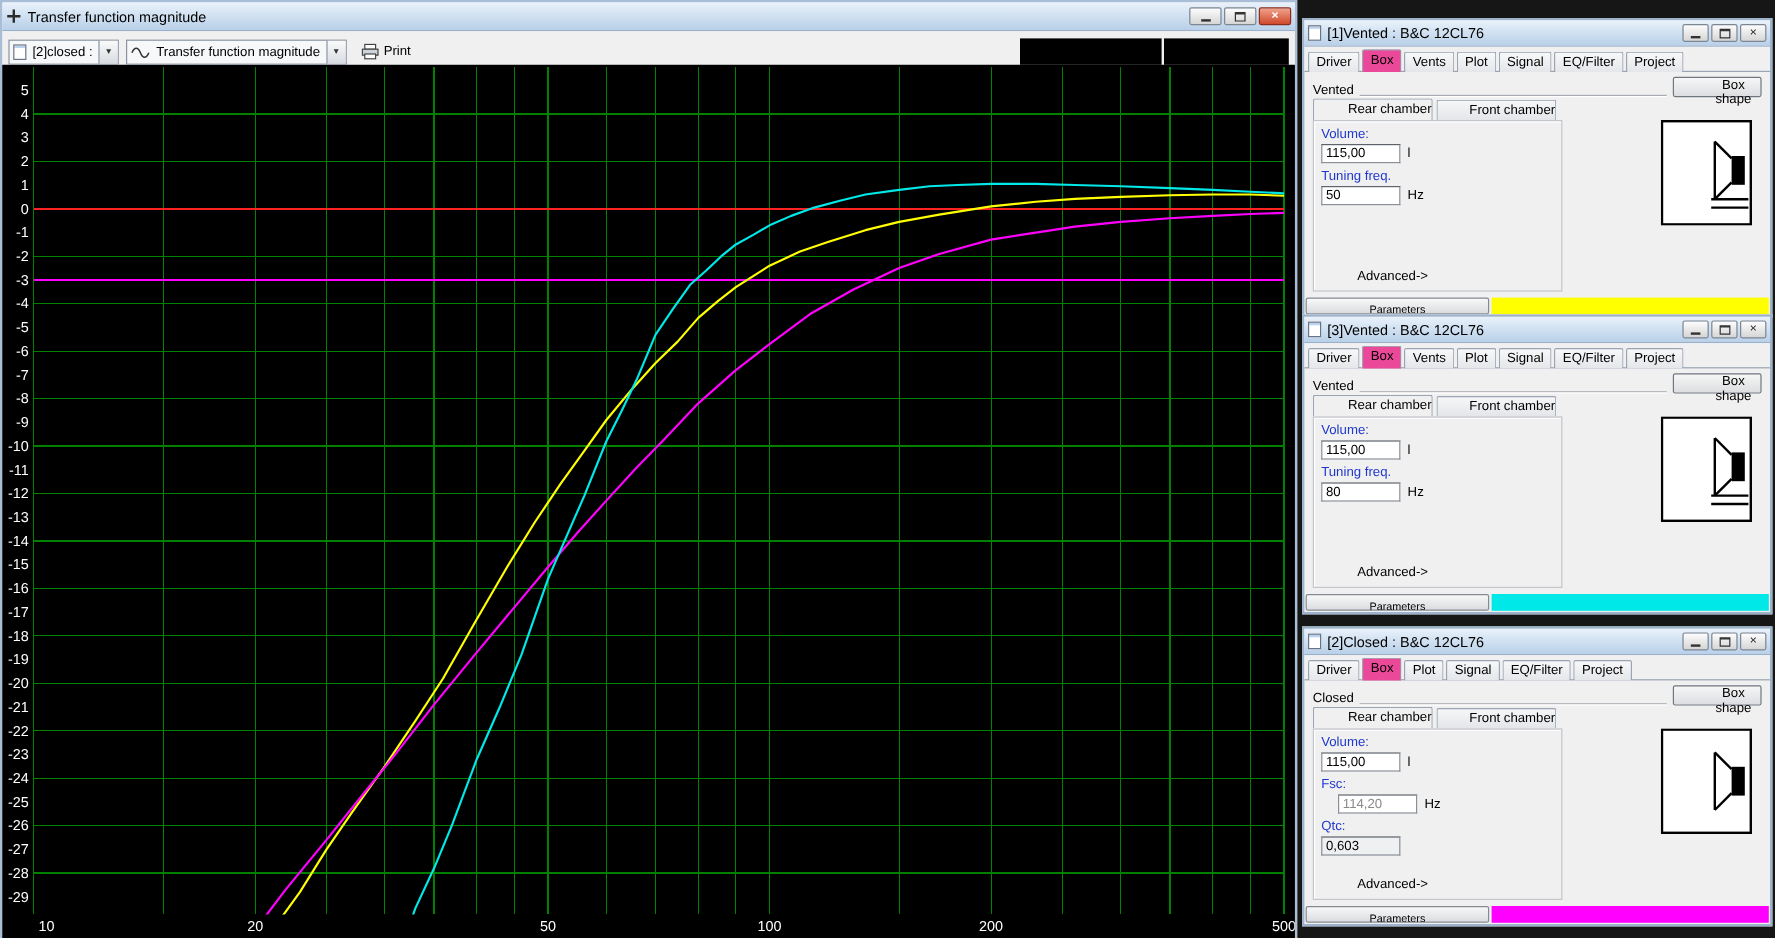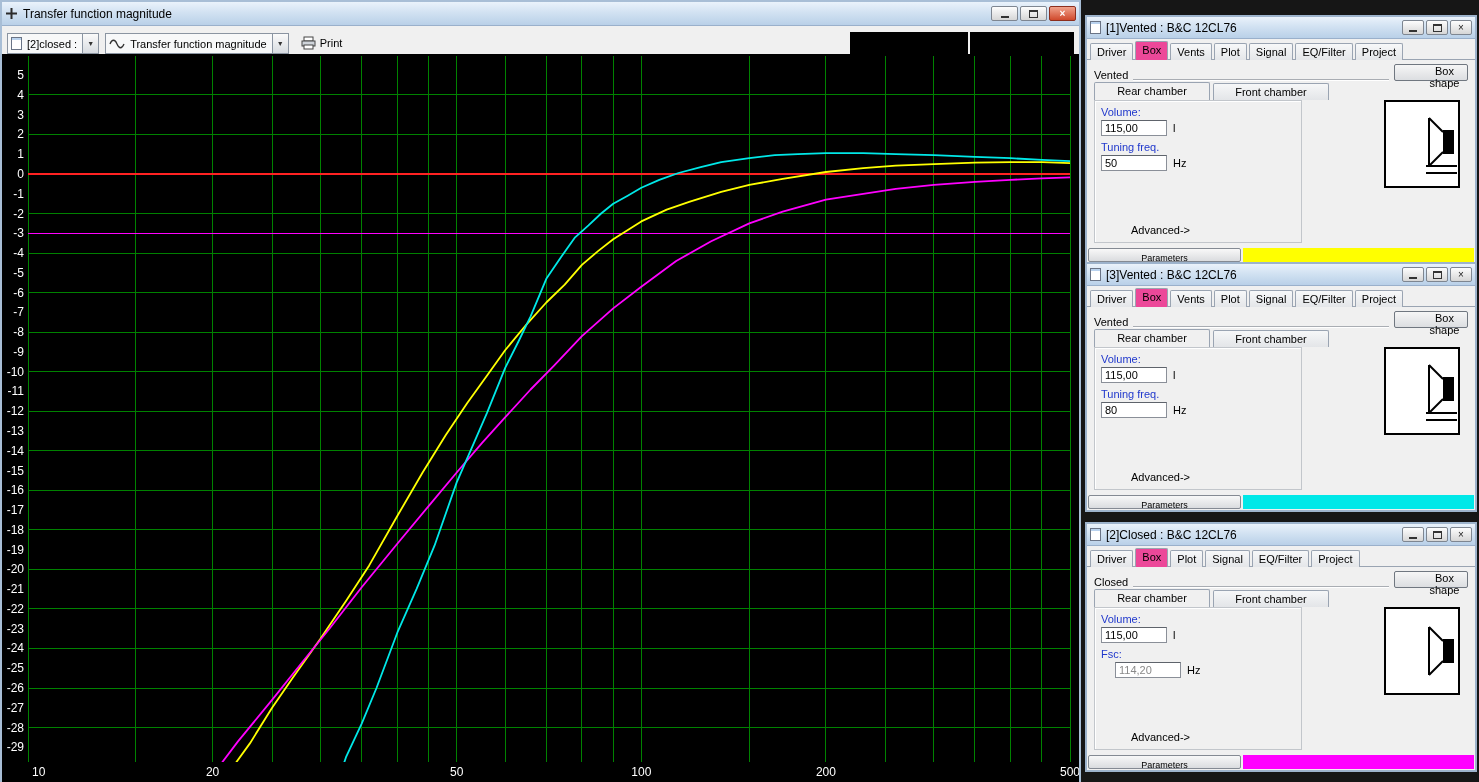--- a/index.html
+++ b/index.html
@@ -44,21 +44,21 @@
   .tab { font-size:11px; padding:2px 6px; background:linear-gradient(#f7f8f9,#e4e6e9); border:1px solid #9aa4b2; border-bottom:none;
          border-radius:2px 2px 0 0; margin-right:2px; margin-bottom:-1px; white-space:nowrap; }
   .tab.active { background:#ec4899; padding-bottom:4px; position:relative; z-index:1; }
   .content { position:absolute; top:46px; left:1px; right:1px; bottom:17px; background:#f0f0f0; }
   .type-row { position:absolute; top:1px; left:6px; right:6px; height:17px; display:flex; align-items:flex-end; gap:5px; }
   .type-label { font-size:11px; }
   .etch-line { flex:1; height:2px; border-top:1px solid #a9adb3; border-bottom:1px solid #fff; }
   .box-shape-btn { width:74px; height:17px; font-size:11px; font-family:inherit; border:1px solid #707780;
                    background:linear-gradient(#f6f6f6,#dcdee1); border-radius:2px;padding-left:27px; }
   .chamber-tabs { position:absolute; top:19px; left:6px; display:flex; align-items:flex-end; }
-  .ctab { width:116px; text-align:center; font-size:11px; padding:2px 0; background:linear-gradient(#f6f7f8,#e3e5e8);
+  .ctab { width:100px; text-align:right; font-size:11px; padding:2px 0; background:linear-gradient(#f6f7f8,#e3e5e8);
           border:1px solid #9aa4b2; border-bottom:none; border-radius:2px 2px 0 0; margin-right:3px; }
   .ctab.active { background:#f0f0f0; padding-bottom:3px; }
   .panel { position:absolute; top:37px; left:6px; width:208px; bottom:3px; border:1px solid #c2c6cb; box-shadow:1px 1px 0 #fff inset; }
   .field { margin:5px 0 0 6px; }
   .flabel { color:#2038cc; font-size:11px; }
   .frow { display:flex; align-items:center; gap:6px; margin-top:2px; }
   .fi { width:66px; height:16px; font-size:11px; font-family:inherit; border:1px solid #8a8f98; border-top-color:#5e636b;
         background:#fff; padding:0 3px; }
   .fi.dim { color:#8a8a8a;margin-left:14px; }
   .fi.flat { background:#eef0f1; }
@@ -403,20 +403,27 @@
             <span class="unit">l</span>
           </div>
         </div>
         <div class="field">
           <div class="flabel">Fsc:</div>
           <div class="frow">
             <input class="fi dim" value="114,20" style="">
             <span class="unit">Hz</span>
           </div>
         </div>
+        <div class="field">
+          <div class="flabel">Qtc:</div>
+          <div class="frow">
+            <input class="fi flat" value="0,603" style="">
+            <span class="unit"></span>
+          </div>
+        </div>
         <div class="advanced">Advanced-&gt;</div>
       </div>
       <svg class="box-drawing" width="76" height="88">
         <rect x="1" y="1" width="74" height="86" fill="#fff" stroke="#000" stroke-width="2"></rect>
         <g>
           <rect x="59" y="32" width="11" height="24" fill="#000"></rect>
           <line x1="45" y1="20" x2="45" y2="68" stroke="#000" stroke-width="2"></line>
           <line x1="45" y1="20" x2="59" y2="34" stroke="#000" stroke-width="2"></line>
           <line x1="45" y1="68" x2="59" y2="54" stroke="#000" stroke-width="2"></line>
         </g>

